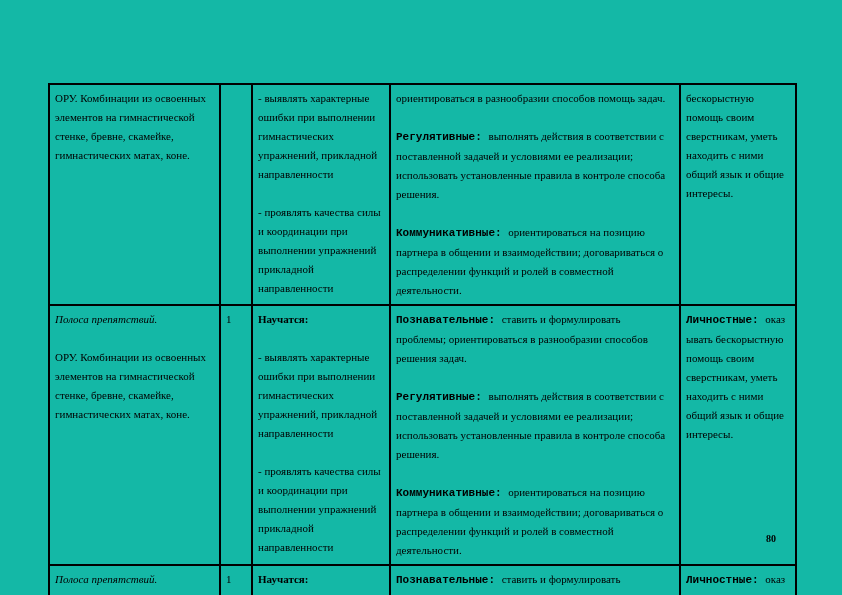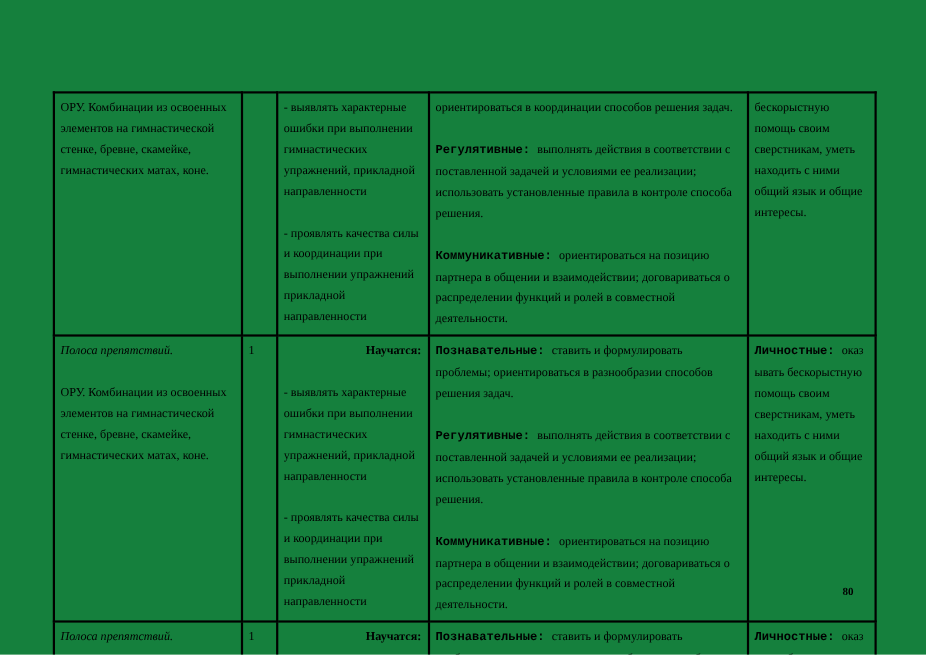--- a/index.html
+++ b/index.html
@@ -4,21 +4,21 @@
 <style>
   html, body { margin: 0; padding: 0; }
   body {
     width: 842px; height: 595px;
     background: #ffffff;
     font-family: "Liberation Serif", serif;
     color: #000;
     position: relative;
     overflow: hidden;
   }
-  .sheet { position: absolute; inset: 0; background: #15803d; }
+  .sheet { position: absolute; inset: 0; background: #14b8a6; }
 
   table.main {
     position: absolute;
     left: 48px; top: 83px;
     width: 747px;
     border-collapse: collapse;
     table-layout: fixed;
   }
   table.main td {
     border: 2px solid #000;
@@ -33,21 +33,21 @@
   tr.r2 { height: 154px; }
   tr.r3 { height: 155px; }
 
   td.hours-cell { text-align: center; padding-left: 2px; padding-right: 2px; }
 
   p.para { margin: 0 0 19px 0; }
   p.para:last-child { margin-bottom: 0; }
 
   .lbl { font-weight: bold; font-family: Liberation Mono, monospace; }
   .lbl::after { content: "\00a0"; }
-  .intro-lbl { font-weight: bold; text-align: right; }
+  .intro-lbl { font-weight: bold; }
   .activity-title { font-weight: normal; font-style: italic; }
 
   .pagenum {
     position: absolute;
     top: 533px; left: 766px;
     font-size: 10px;
     font-weight: bold;
     font-family: "Liberation Serif", serif;
   }
 </style>
@@ -72,21 +72,21 @@
       </td>
       <td class="hours-cell">
         <span></span>
       </td>
       <td>
         <p class="para">- выявлять характерные ошибки при выполнении гимнастических упражнений, прикладной направленности</p>
         <p class="para">- проявлять качества силы и координации при выполнении упражнений прикладной направленности</p>
       </td>
       <td>
         <p class="para">
-          <span>ориентироваться в координации способов решения задач.</span>
+          <span>ориентироваться в разнообразии способов помощь задач.</span>
         </p>
         <p class="para">
           <span class="lbl">Регулятивные:</span><span>выполнять действия в соответствии с поставленной задачей и условиями ее реализации; использовать установленные правила в контроле способа решения.</span>
         </p>
         <p class="para">
           <span class="lbl">Коммуникативные:</span><span>ориентироваться на позицию партнера в общении и взаимодействии; договариваться о распределении функций и ролей в совместной деятельности.</span>
         </p>
       </td>
       <td>
         <p class="para">

